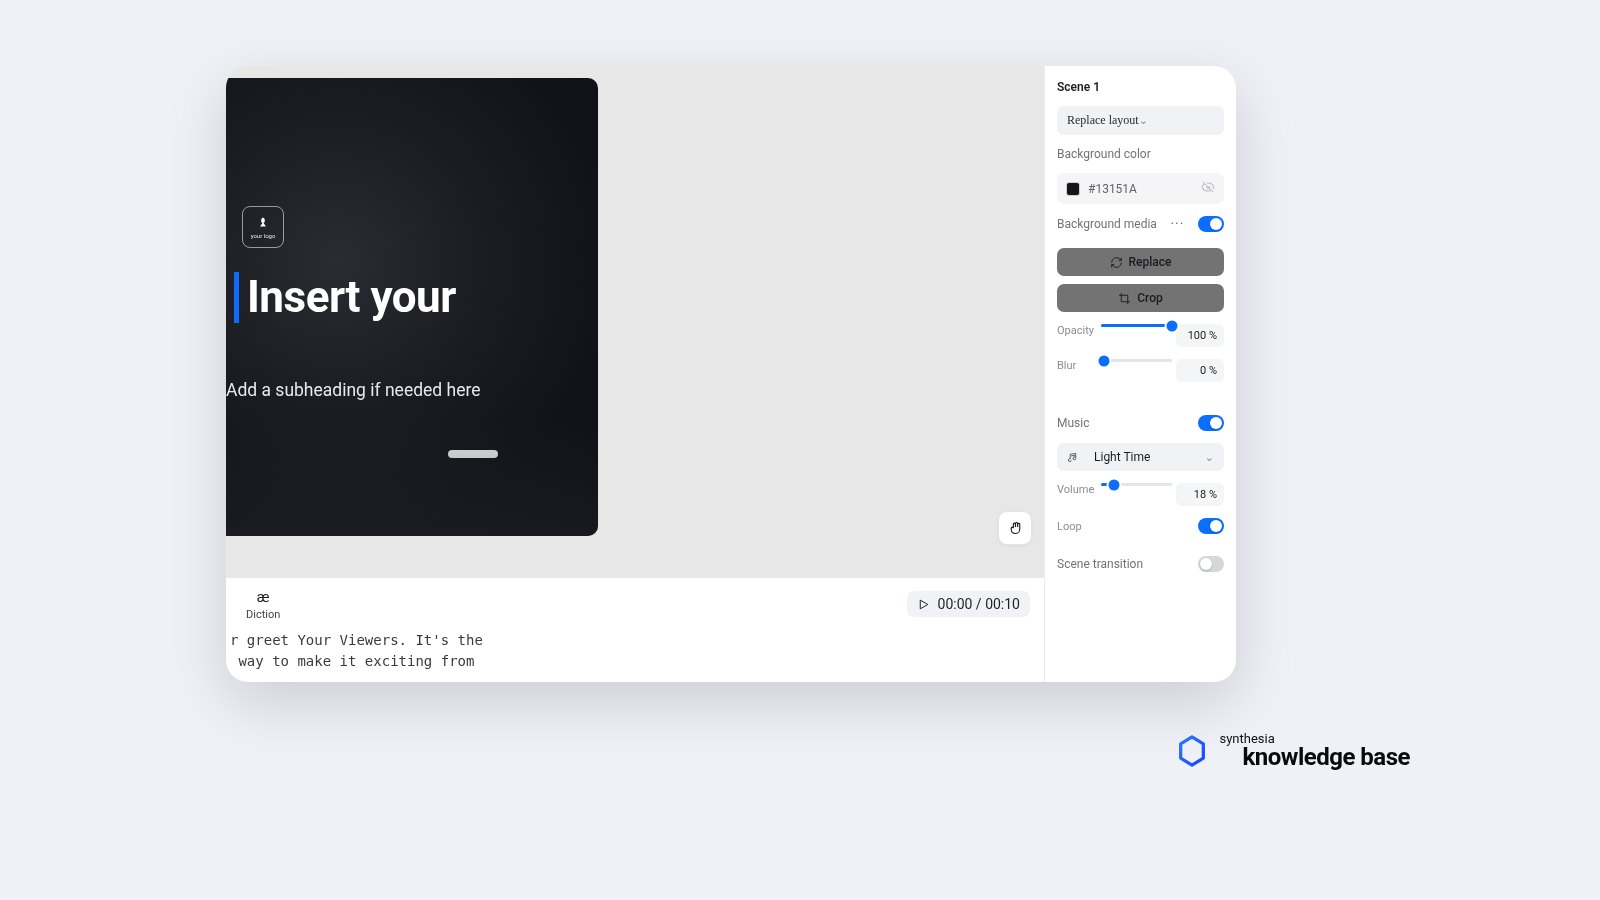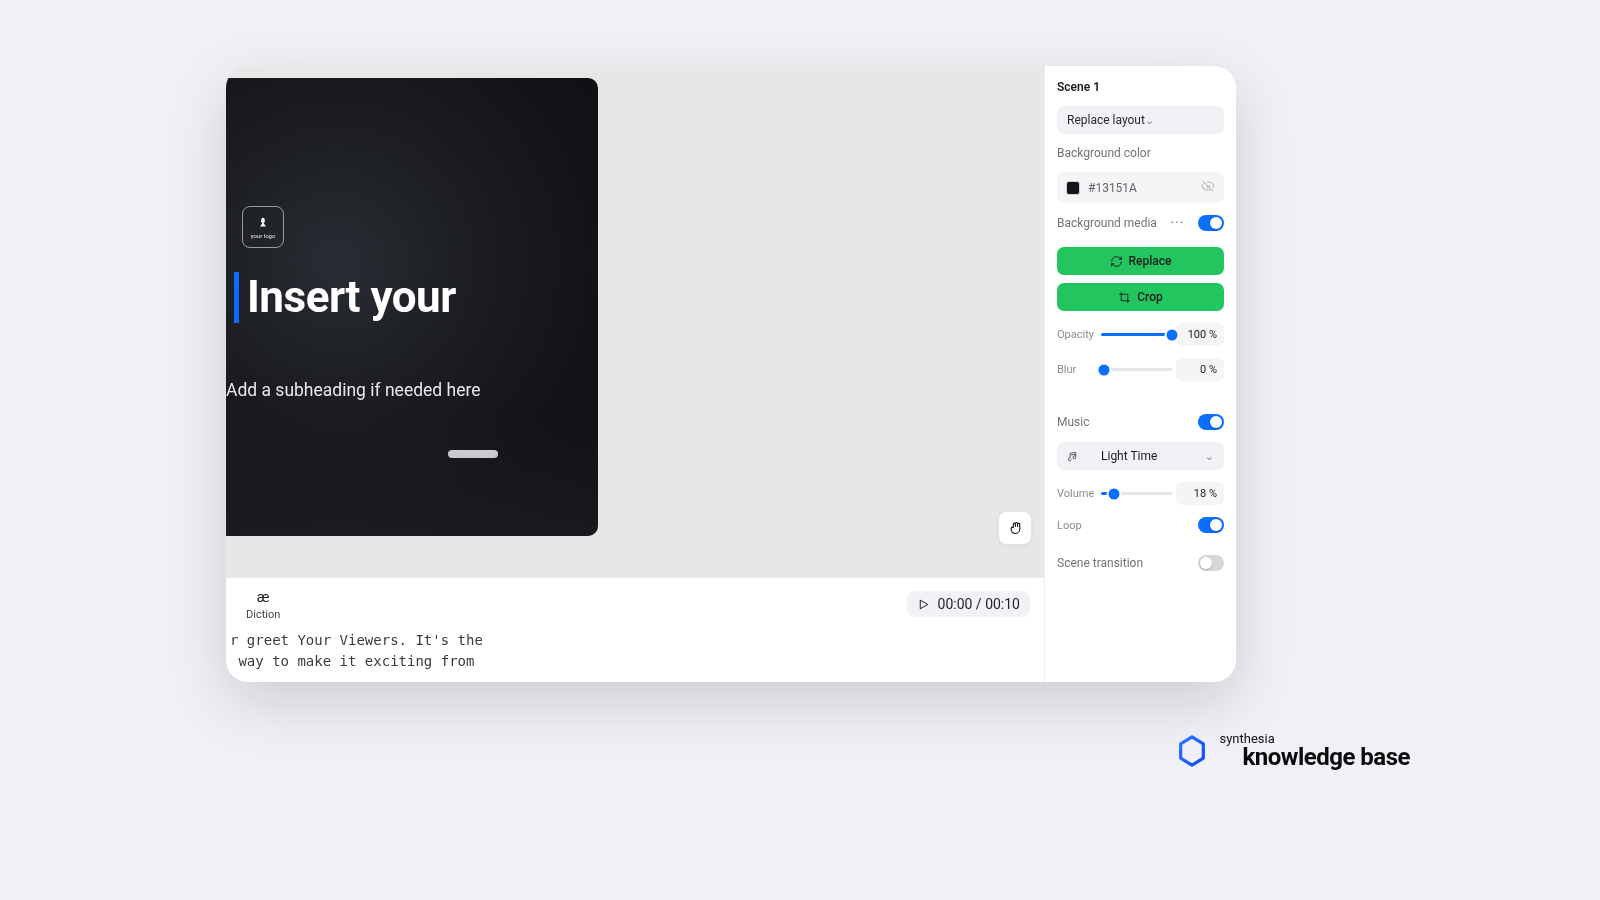--- a/index.html
+++ b/index.html
@@ -155,20 +155,21 @@
     font-size:12px;
   }
   .select-pill{
     width:100%;
     background:#f1f2f5;
     border-radius:7px;
     padding:7px 10px;
     font-size:12px;
     display:flex; align-items:center; justify-content:flex-start;
     color:#2a2a2d;
+    font-family:Liberation Serif, serif;
   }
   .select-pill .chev{font-size:11px;color:#888;}
   .label{
     font-size:12px; font-weight:400; color:#737373;
   }
   .color-row{
     background:#f5f5f7;
     border-radius:7px;
     padding:7px 9px;
     display:flex; align-items:center; gap:8px;
@@ -197,29 +198,29 @@
     background:#fff;
     box-shadow:0 1px 2px rgba(0,0,0,0.2);
     transition:left .1s;
   }
   .toggle.on .knob{left:12px;}
   .btn-row{
     display:flex; flex-direction:column; gap:8px;
     margin-top:4px;
   }
   .panel-btn{
-    background:#22c55e;
+    background:#737373;
     border-radius:7px;
     padding:7px 8px;
     display:flex; align-items:center; justify-content:center; gap:6px;
     font-size:12px; color:#1b1c1f; font-weight:500;
   }
   .panel-btn svg{width:13px;height:13px;stroke:#1b1c1f;fill:none;stroke-width:1.7;}
   .slider-row{
-    display:flex; align-items:center; gap:4px;
+    display:flex; gap:4px;
     font-size:11px; color:#8c8d91;
   }
   .slider-row .slabel{ width:40px; flex-shrink:0; }
   .track{
     position:relative;
     flex:1; height:3px; border-radius:3px;
     background:#e4e5e9;
   }
   .track .fill{
     position:absolute; left:0; top:0; bottom:0;
@@ -236,21 +237,21 @@
     text-align:right;
     background:#f4f5f7;
     border-radius:6px;
     padding:5px 7px;
     font-size:11px; color:#1b1c1f;
   }
   .music-select{
     background:#f1f2f5;
     border-radius:7px;
     padding:7px 10px;
-    display:flex; align-items:center; gap:23px;
+    display:flex; align-items:center; gap:16px;
     font-size:12px; color:#1b1c1f;
   }
   .music-select svg{width:11px;height:11px;stroke:#3a3b3e;fill:none;stroke-width:1.7;}
   .music-select .chev{margin-left:auto;font-size:11px;color:#888;}
 
   
   .footer-logo{
     position:absolute;
     right:190px; top: 732px;
     display:flex; align-items:center; gap:10px;

